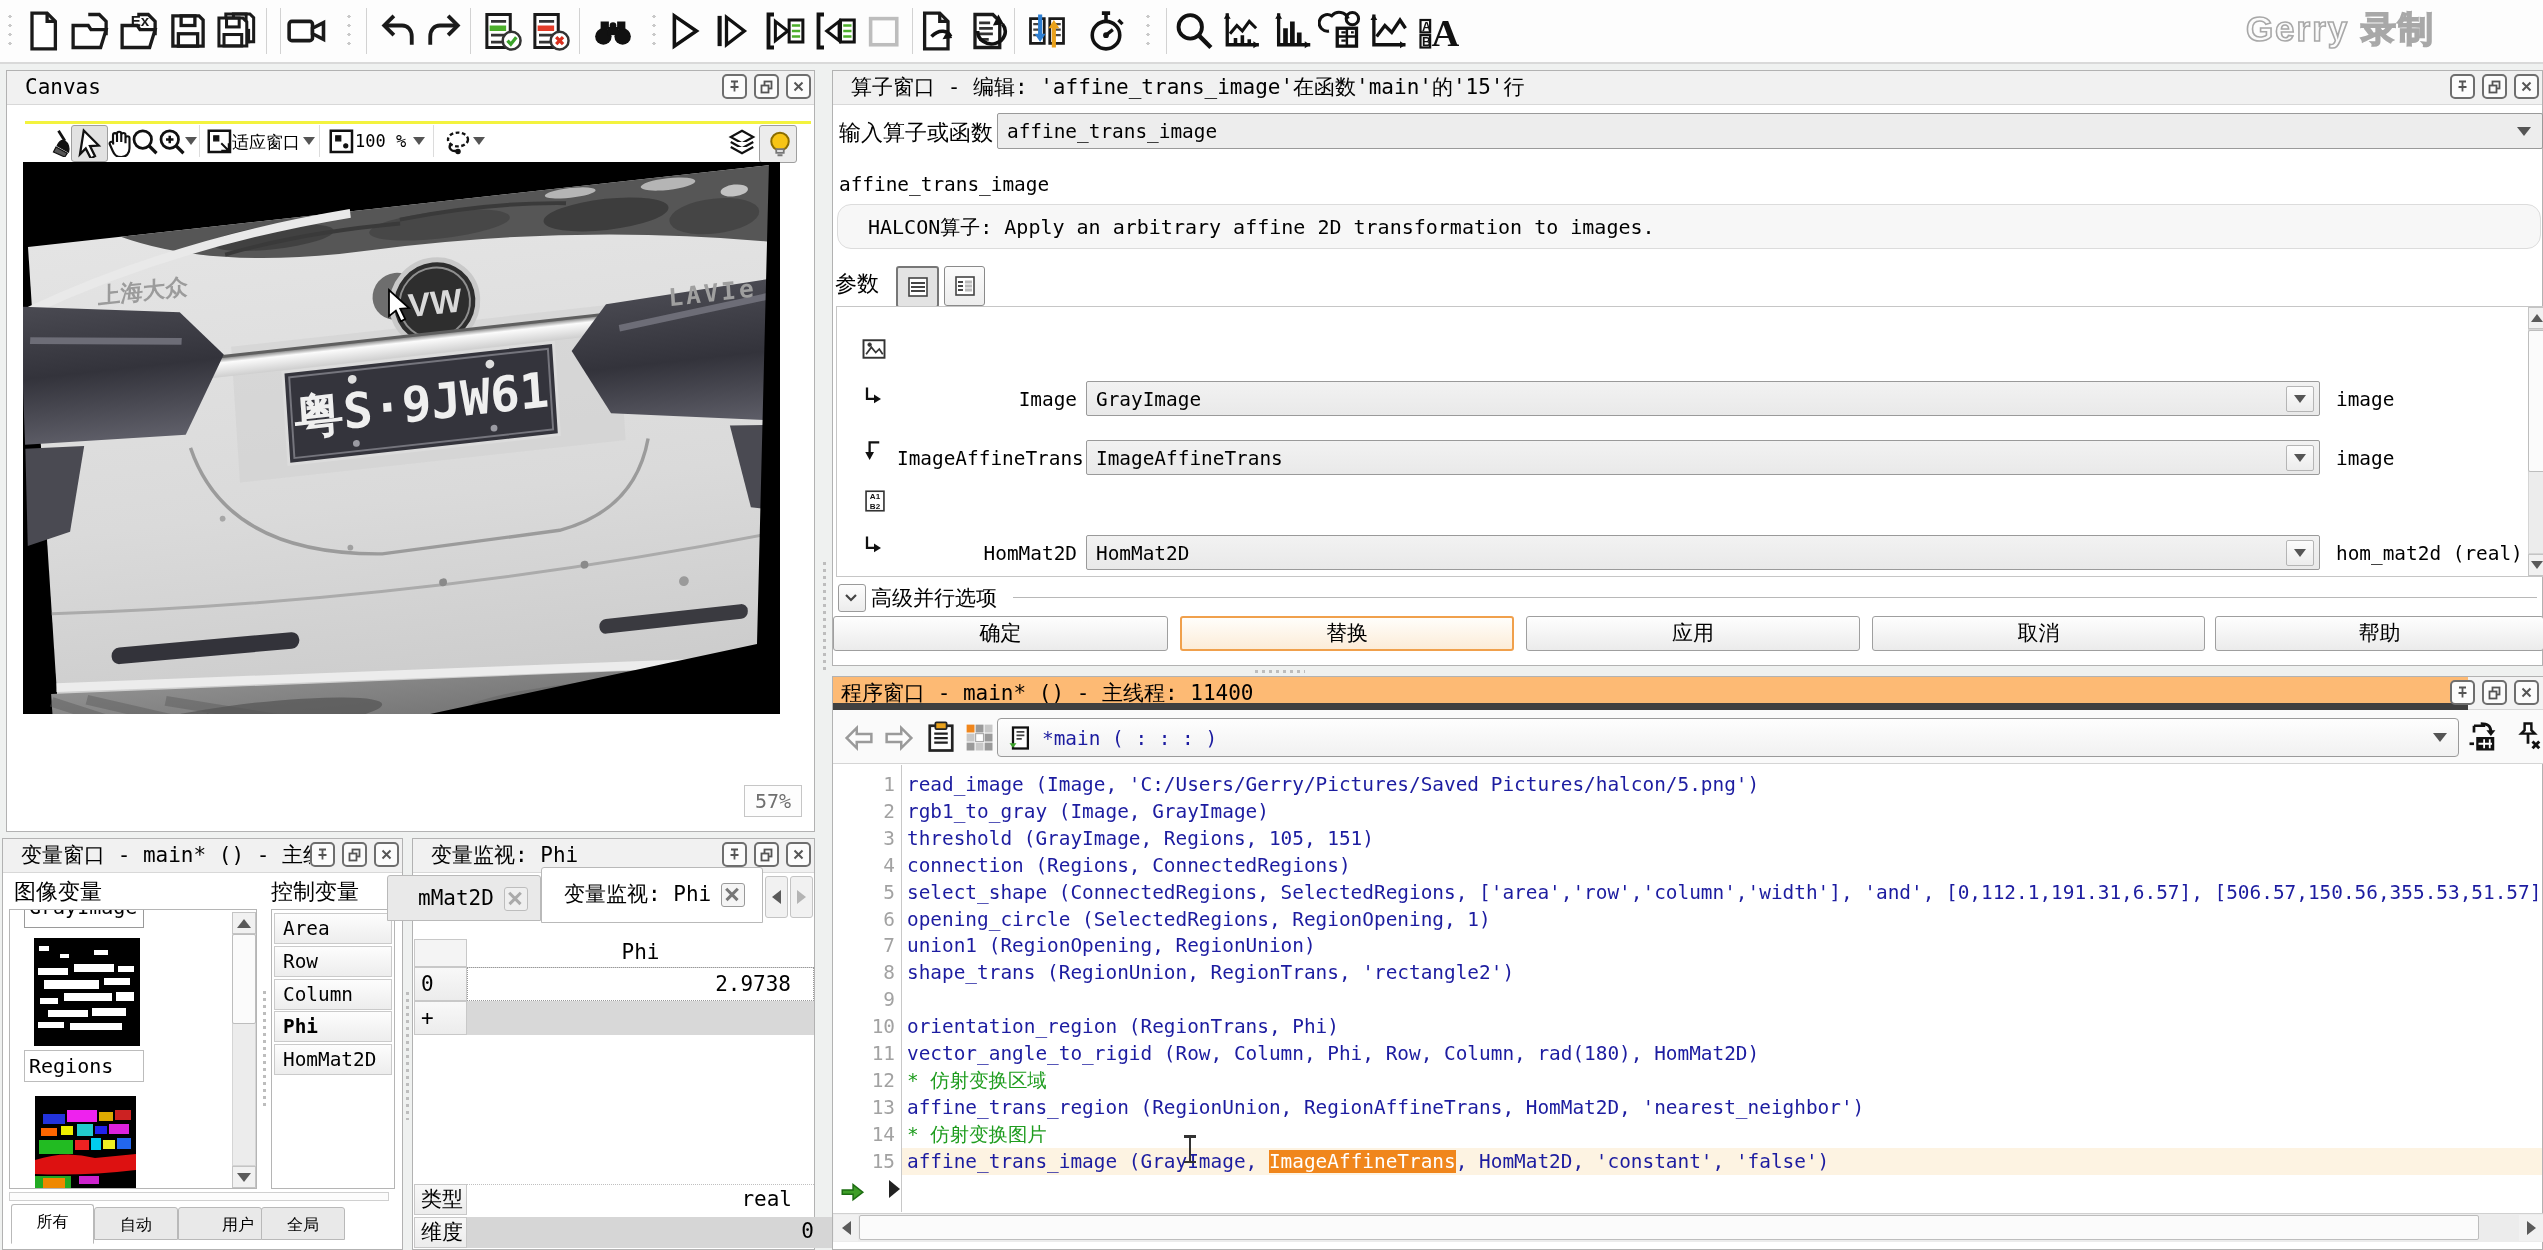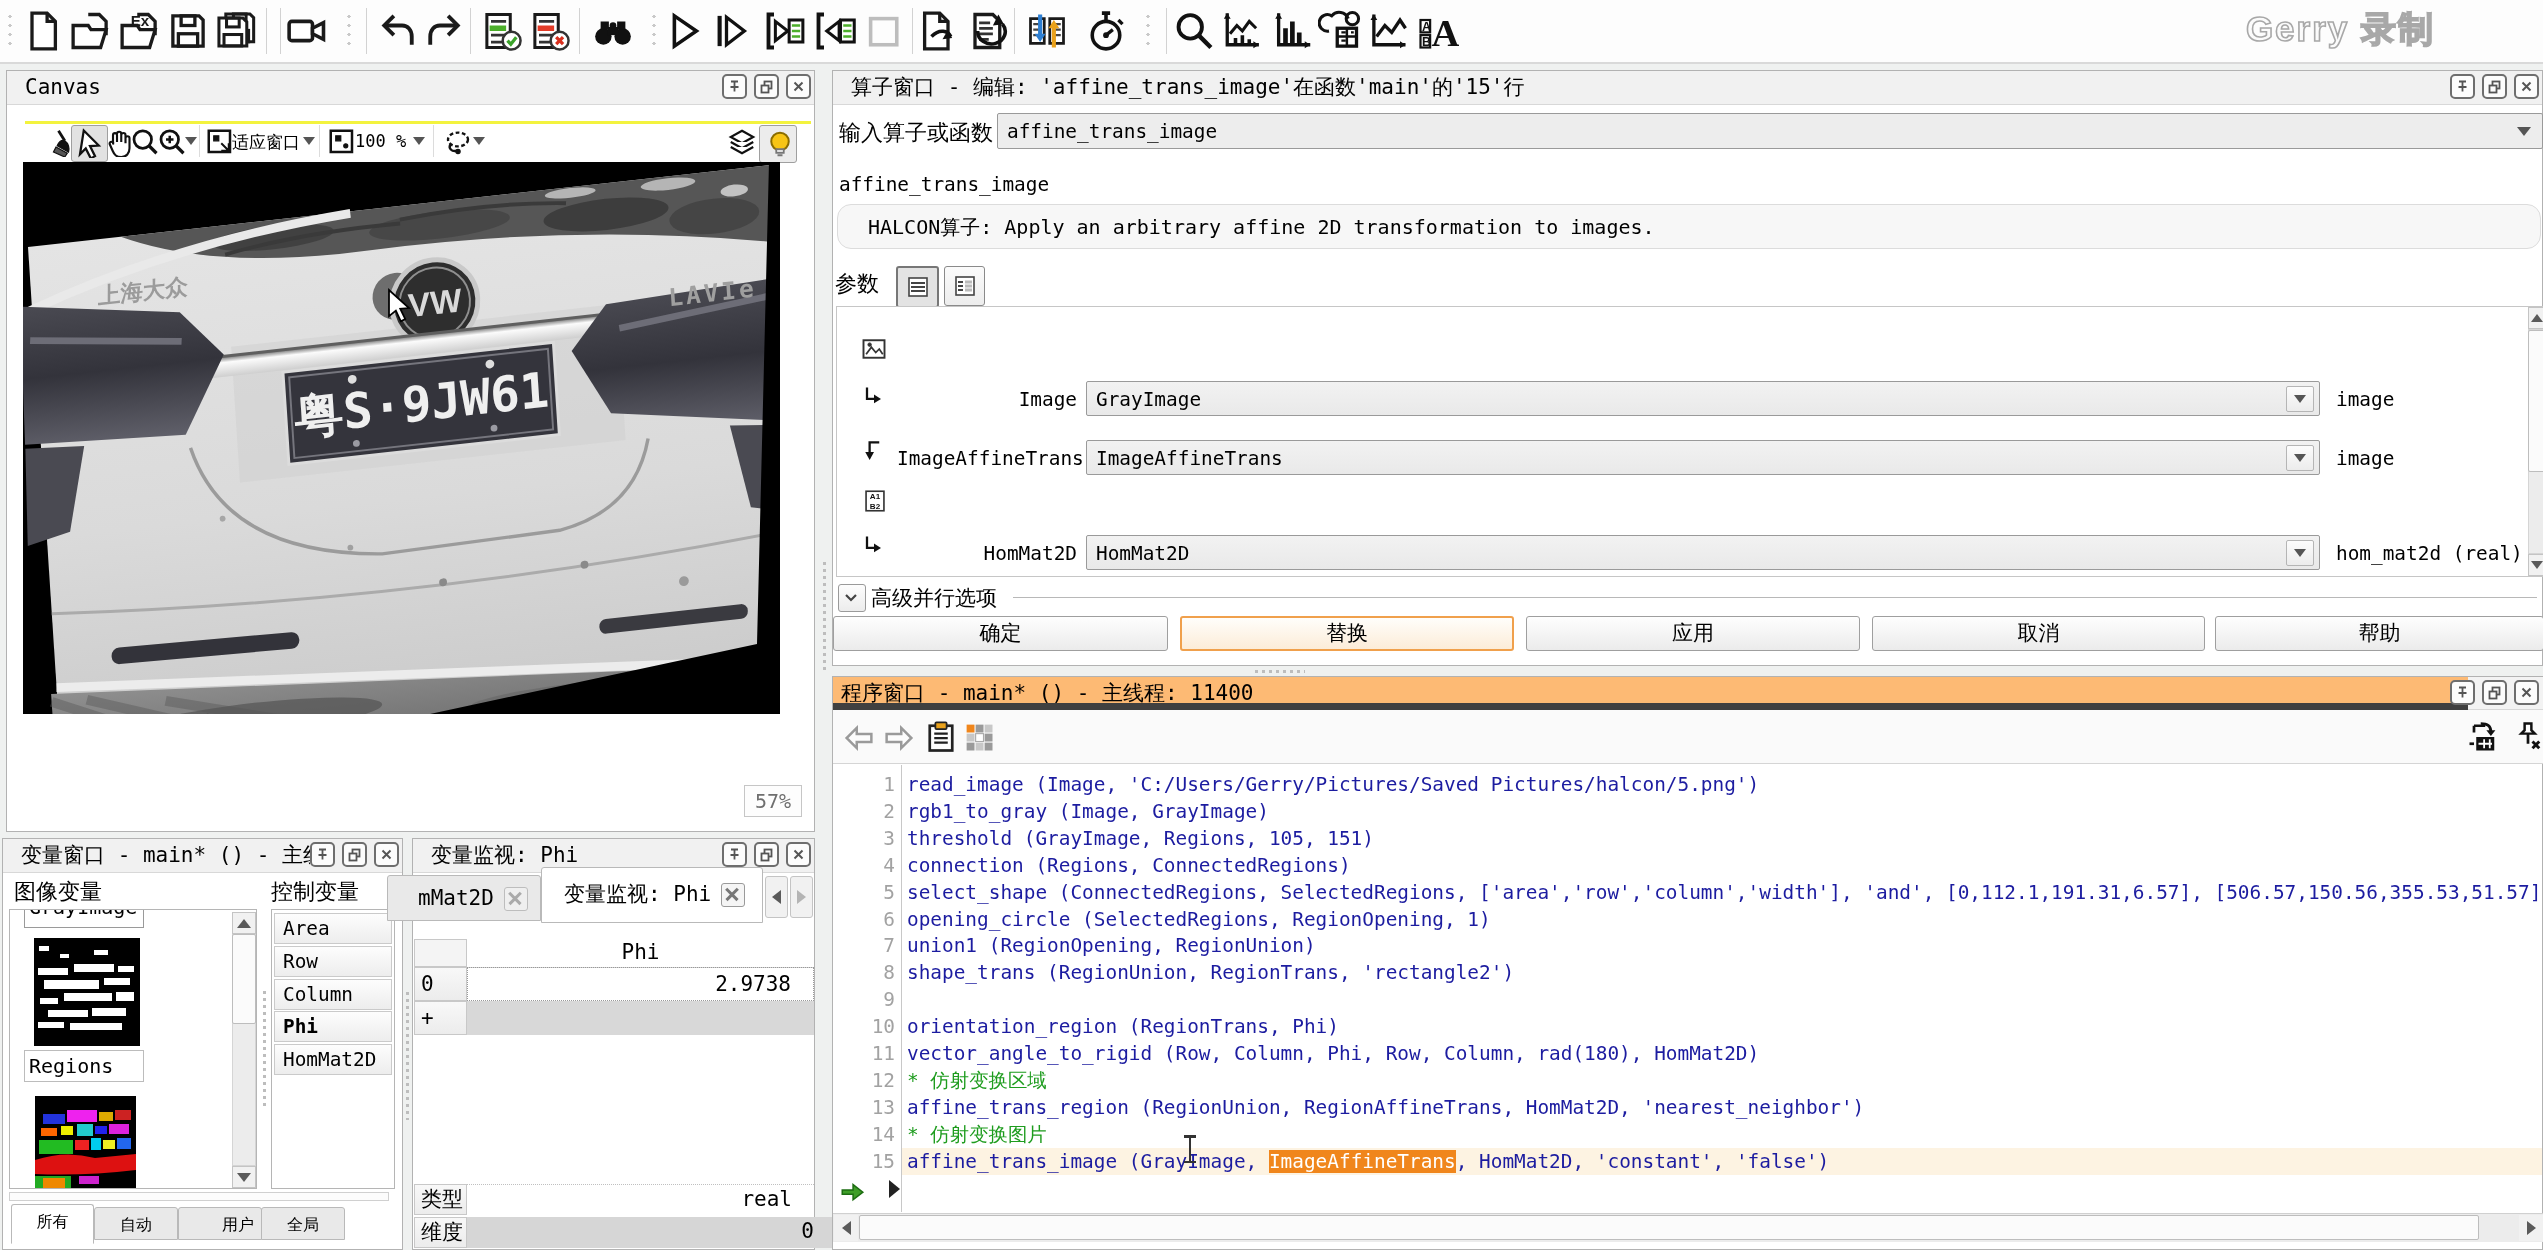--- a/index.html
+++ b/index.html
@@ -919,20 +919,29 @@
       </svg>
     <svg class="abs" style="left:48px;top:10px;" width="36" height="36" viewBox="0 0 32 32">
         <use href="#sym-fwd"></use>
       </svg>
     <svg class="abs" style="left:90px;top:9px;" width="36" height="36" viewBox="0 0 32 32">
         <use href="#sym-clipboard"></use>
       </svg>
     <svg class="abs" style="left:128px;top:9px;" width="36" height="36" viewBox="0 0 32 32">
         <use href="#sym-tiles"></use>
       </svg>
+    <div class="combo" style="left:164px;top:8px;width:1462px;height:39px;border-radius:4px;background:linear-gradient(#fefefe,#f1f1f1);">
+      <svg class="abs" style="left:8px;top:5px;" width="28" height="28" viewBox="0 0 32 32">
+          <use href="#sym-page-run"></use>
+        </svg>
+      <span class="val" style="left:44px;color:#1c1ca0;">*main ( : : : )</span>
+      <div class="drop" style="border:none;background:none;">
+          <div class="tri-down"></div>
+        </div>
+    </div>
     <svg class="abs" style="left:1632px;top:9px;" width="36" height="36" viewBox="0 0 32 32">
         <use href="#sym-insert-grid"></use>
       </svg>
     <svg class="abs" style="left:1677px;top:9px;" width="36" height="36" viewBox="0 0 32 32">
         <use href="#sym-pin-x"></use>
       </svg>
     <div style="position:absolute;left:0;bottom:0;width:1711px;height:1px;background:#d5d5d5;"></div>
   </div>
 
   <div id="code-area" style="position:absolute;left:0;top:88px;width:1709px;height:447px;overflow:hidden;background:#fff;">

